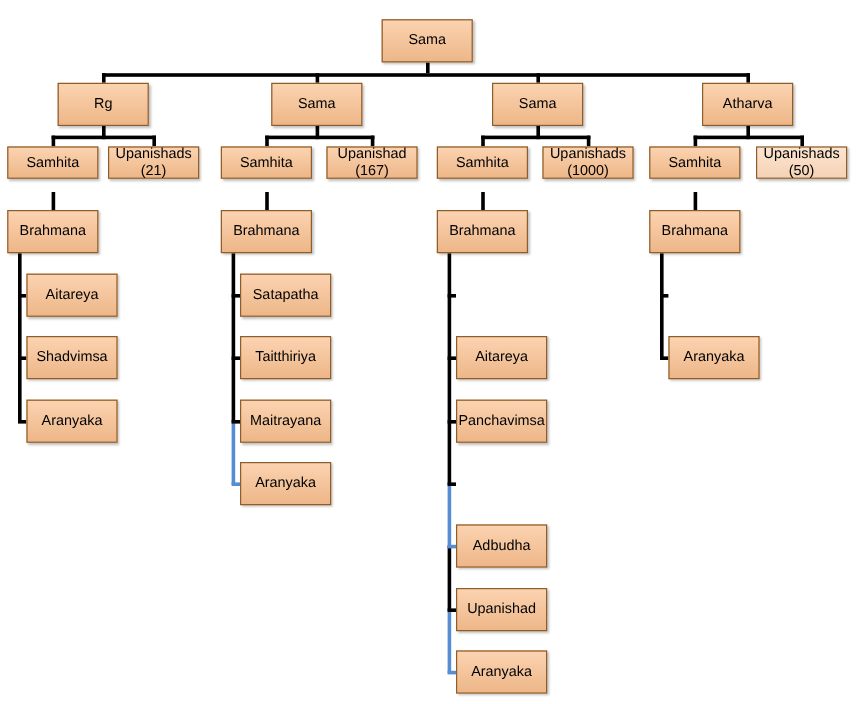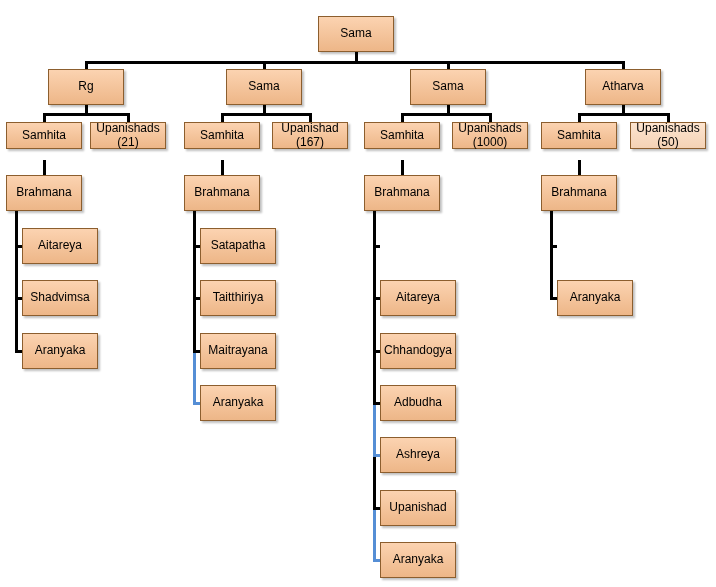--- a/index.html
+++ b/index.html
@@ -126,23 +126,22 @@
   <div class="box" style="left:200px;top:333px">Maitrayana</div>
   <div class="box" style="left:200px;top:385px">Aranyaka</div>
 
   <div class="box h38" style="left:364px;top:122px">Samhita</div>
   <div class="box h38" style="left:452px;top:122px">
     <span>Upanishads</span>
     <span>(1000)</span>
   </div>
   <div class="box" style="left:364px;top:175px">Brahmana</div>
   <div class="box" style="left:380px;top:280px">Aitareya</div>
-  <div class="box" style="left:380px;top:333px">Chhandogya</div>
-  <div class="box" style="left:380px;top:385px">Adbudha</div>
-  <div class="box" style="left:380px;top:437px">Ashreya</div>
+  <div class="box" style="left:380px;top:333px">Panchavimsa</div>
+  <div class="box" style="left:380px;top:437px">Adbudha</div>
   <div class="box" style="left:380px;top:490px">Upanishad</div>
   <div class="box" style="left:380px;top:542px">Aranyaka</div>
 
   <div class="box h38" style="left:541px;top:122px">Samhita</div>
   <div class="box h38 light" style="left:630px;top:122px">
     <span>Upanishads</span>
     <span>(50)</span>
   </div>
   <div class="box" style="left:541px;top:175px">Brahmana</div>
   <div class="box" style="left:557px;top:280px">Aranyaka</div>

